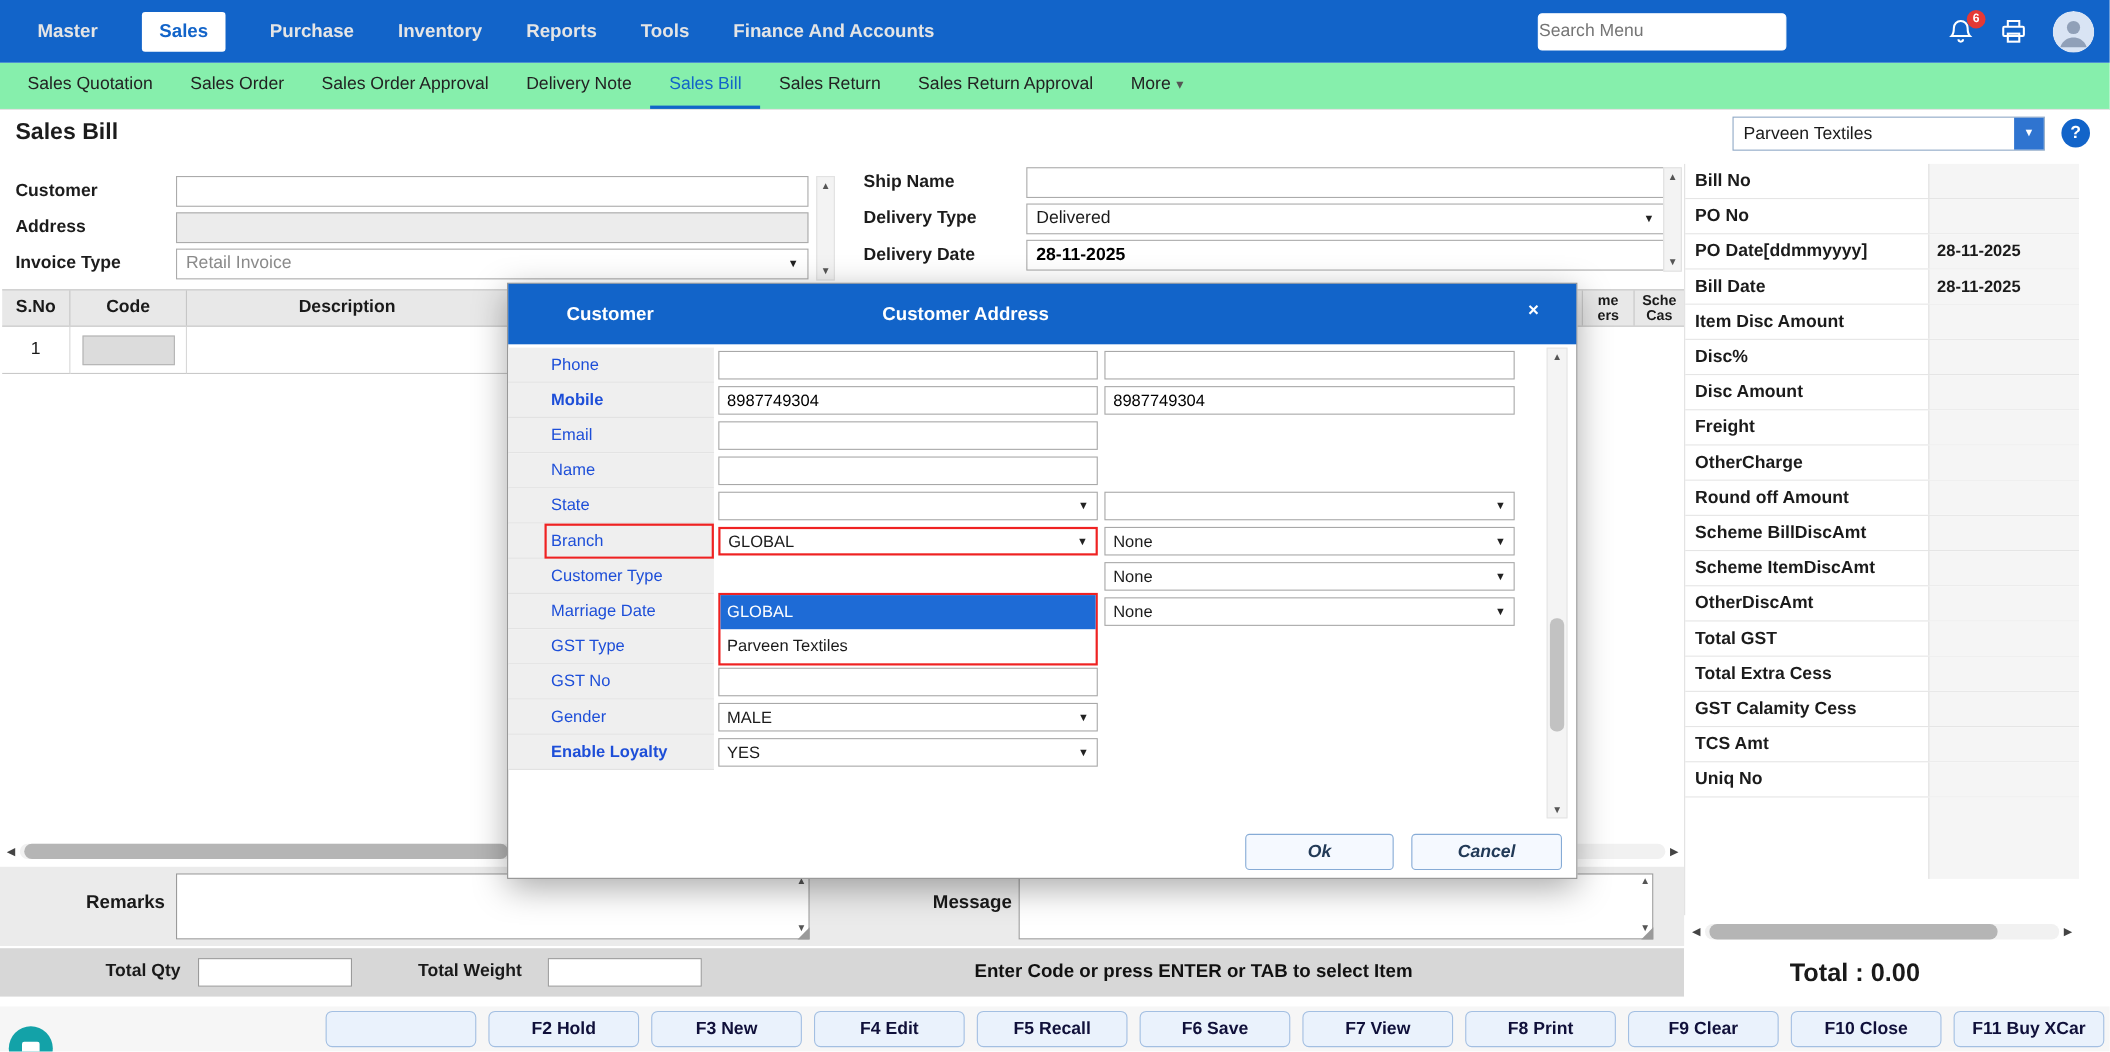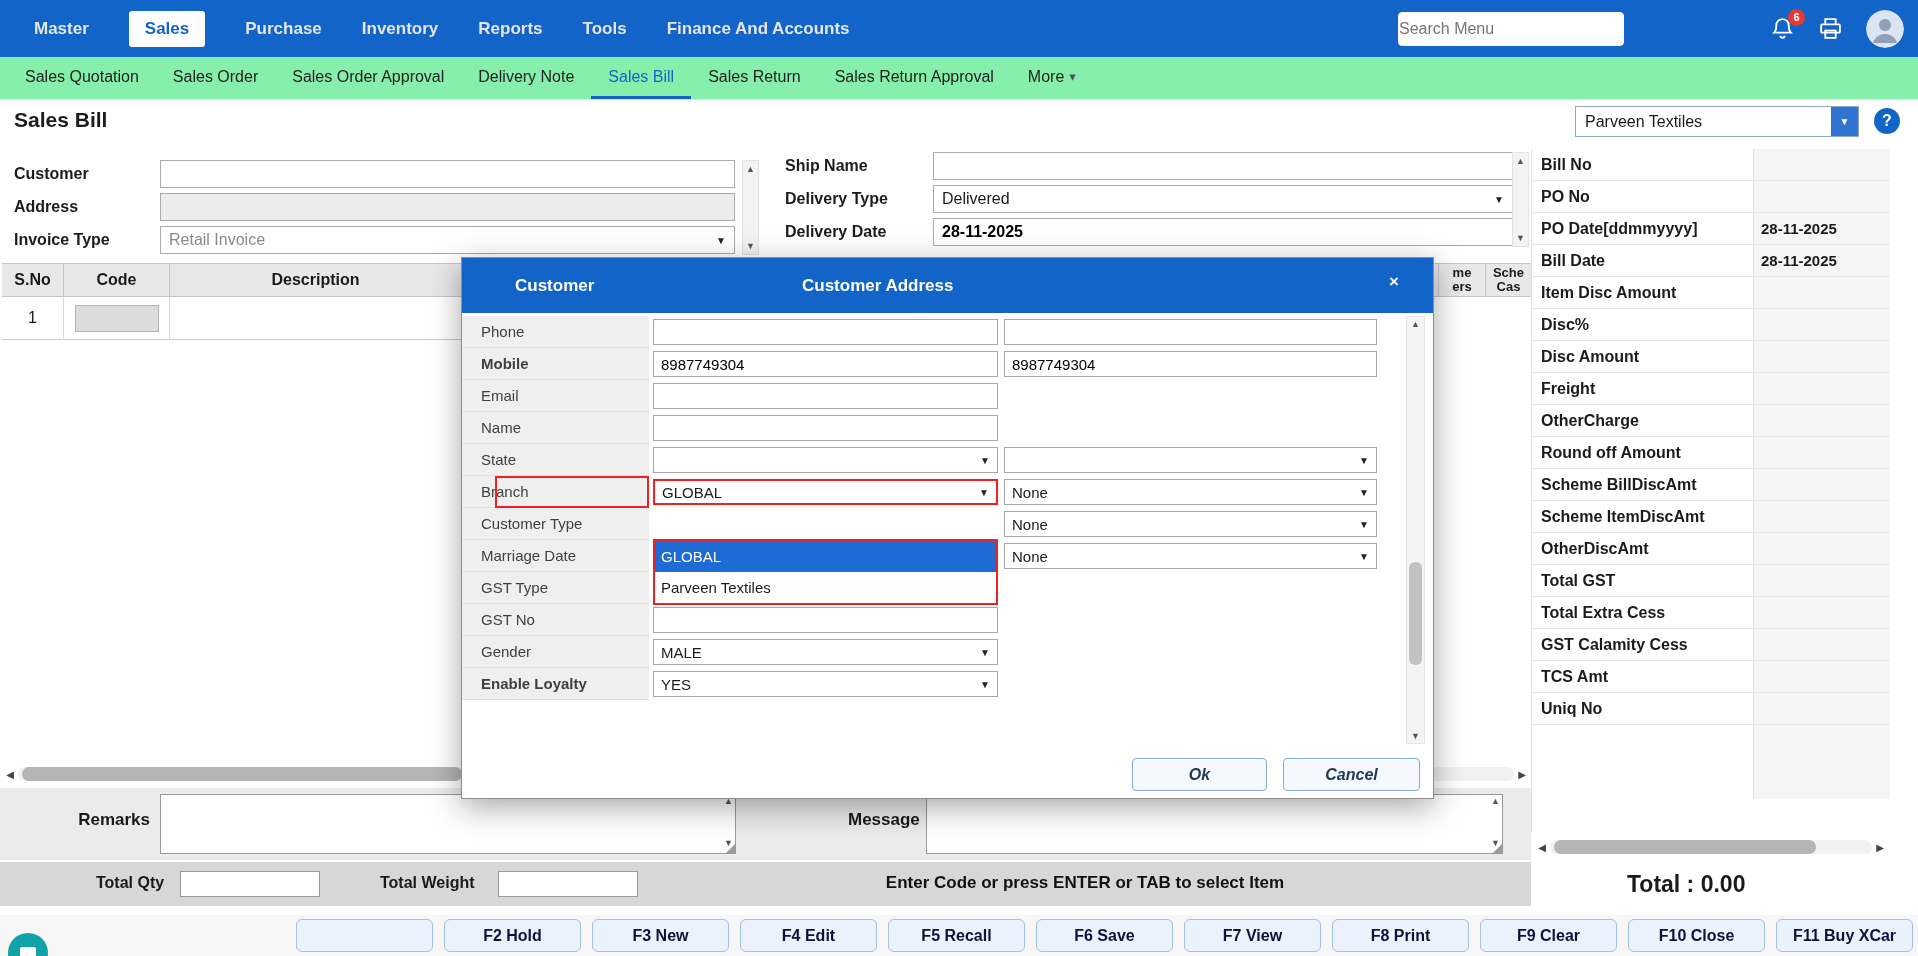--- a/index.html
+++ b/index.html
@@ -125,21 +125,21 @@
 .rp-filler .b{width:137px;border-left:1px solid #e0e0e0;background:#f5f5f5;}
 
 
 .modal{position:absolute;left:461px;top:257px;width:973px;height:542px;background:#fff;border:1px solid #8e8e8e;box-shadow:0 8px 30px rgba(0,0,0,.35);z-index:10;}
 .modal-header{height:55px;background:#1264c9;position:relative;display:flex;align-items:center;}
 .modal-title{color:#fff;font-weight:bold;font-size:17px;margin-left:53px;}
 .modal-subtitle{position:absolute;left:340px;color:#fff;font-weight:bold;font-size:17px;}
 .modal-close{position:absolute;right:34px;top:15px;color:#fff;font-size:17px;font-weight:bold;cursor:pointer;line-height:1;}
 .modal-body{position:relative;height:487px;padding-top:3px;}
 .m-row{display:flex;height:32px;}
-.m-label{width:187px;background:#efefef;border-bottom:1px solid #e2e2e2;display:flex;align-items:center;padding-left:19px;font-size:15px;color:#404040;position:relative;}
+.m-label{width:187px;background:#efefef;border-bottom:1px solid #e2e2e2;display:flex;align-items:center;padding-left:39px;font-size:15px;color:#1d4ed8;position:relative;}
 .m-label.bold{font-weight:bold;}
 .m-f1{width:345px;margin-left:4px;}
 .m-f2{width:373px;margin-left:6px;}
 .m-input,.m-sel{width:100%;height:26px;margin-top:3px;border:1px solid #a8a8a8;background:#fff;font-size:15px;font-family:inherit;padding:0 7px;}
 .m-sel{display:flex;align-items:center;cursor:pointer;}
 .m-sel .sel-caret{margin-left:auto;font-size:10px;color:#222;}
 .red-outline{border:2px solid #ef2222;}
 .red-box{position:absolute;left:33px;top:0;width:154px;height:32px;border:2px solid #ef2222;pointer-events:none;}
 .branch-dropdown{position:absolute;left:191px;top:226px;width:345px;background:#fff;border:2px solid #ef2222;z-index:6;}
 .bd-opt{height:31px;display:flex;align-items:center;padding-left:6px;font-size:15px;cursor:pointer;}

